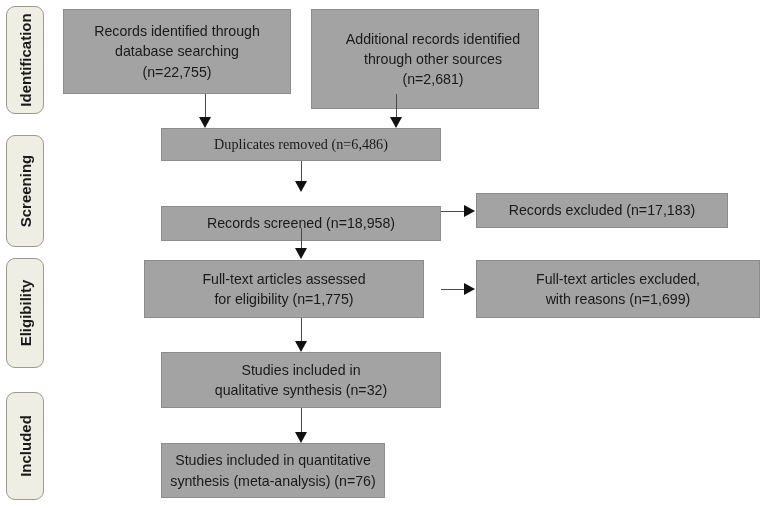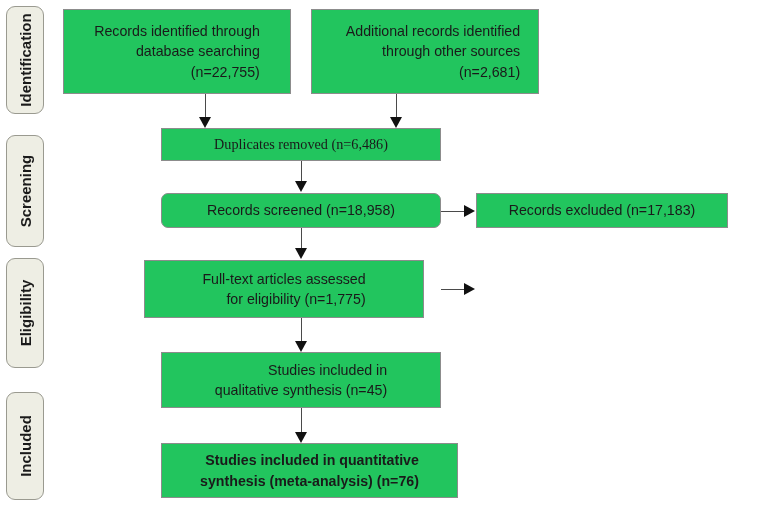--- a/index.html
+++ b/index.html
@@ -34,27 +34,27 @@
     white-space: nowrap;
     font-size: 15px;
     font-weight: bold;
     color: #1a1a1a;
     letter-spacing: 0px;
   }
 
   
   .flow-box {
     position: absolute;
-    background: #22c55e;
+    background: #a3a3a3;
     border: 1px solid #8c8c8c;
     box-sizing: border-box;
     display: flex;
     align-items: center;
     justify-content: center;
-    text-align: right;
+    text-align: center;
     padding: 2px 6px;
   }
   .flow-box .box-text {
     font-size: 14.2px;
     line-height: 1.42;
     color: #1a1a1a;
     white-space: pre-line;
   }
 
   
@@ -105,40 +105,40 @@
   <div class="stage-label" style="left:6px; top:392px; width:38px; height:108px;">
     <span class="stage-text">Included</span>
   </div>
 
   <div class="flow-box" style="left:63px; top:9px; width:228px; height:85px;">
     <span class="box-text">Records identified through
 database searching
 (n=22,755)</span>
   </div>
 
-  <div class="flow-box" style="left:311px; top:9px; width:228px; height:85px;padding-left:22px;">
+  <div class="flow-box" style="left:311px; top:9px; width:228px; height:100px;padding-left:22px;">
     <span class="box-text">Additional records identified
 through other sources
 (n=2,681)</span>
   </div>
 
   <div class="v-line" style="left:205px; top:94px; height:24px;"></div>
   <div class="arrow-down" style="left:199px; top:117px;"></div>
 
   <div class="v-line" style="left:396px; top:94px; height:24px;"></div>
   <div class="arrow-down" style="left:390px; top:117px;"></div>
 
   <div class="flow-box" style="left:161px; top:128px; width:280px; height:33px;font-family:Liberation Serif, serif;">
     <span class="box-text">Duplicates removed (n=6,486)</span>
   </div>
 
   <div class="v-line" style="left:301px; top:161px; height:21px;"></div>
   <div class="arrow-down" style="left:295px; top:181px;"></div>
 
-  <div class="flow-box" style="left:161px; top:193px; width:280px; height:35px;border-radius:7px;">
+  <div class="flow-box" style="left:161px; top:206px; width:280px; height:35px;">
     <span class="box-text">Records screened (n=18,958)</span>
   </div>
 
   <div class="h-line" style="left:441px; top:211px; width:24px;"></div>
   <div class="arrow-right" style="left:464px; top:205px;"></div>
 
   <div class="flow-box" style="left:476px; top:193px; width:252px; height:35px;">
     <span class="box-text">Records excluded (n=17,183)</span>
   </div>
 
@@ -146,30 +146,34 @@
   <div class="arrow-down" style="left:295px; top:248px;"></div>
 
   <div class="flow-box" style="left:144px; top:260px; width:280px; height:58px;">
     <span class="box-text">Full-text articles assessed
 for eligibility (n=1,775)</span>
   </div>
 
   <div class="h-line" style="left:441px; top:289px; width:24px;"></div>
   <div class="arrow-right" style="left:464px; top:283px;"></div>
 
+  <div class="flow-box" style="left:476px; top:260px; width:284px; height:58px;">
+    <span class="box-text">Full-text articles excluded,
+with reasons (n=1,699)</span>
+  </div>
 
   <div class="v-line" style="left:301px; top:318px; height:25px;"></div>
   <div class="arrow-down" style="left:295px; top:341px;"></div>
 
   <div class="flow-box" style="left:161px; top:352px; width:280px; height:56px;">
     <span class="box-text">Studies included in
-qualitative synthesis (n=45)</span>
+qualitative synthesis (n=32)</span>
   </div>
 
   <div class="v-line" style="left:301px; top:408px; height:27px;"></div>
   <div class="arrow-down" style="left:295px; top:432px;"></div>
 
-  <div class="flow-box" style="left:161px; top:443px; width:297px; height:55px;font-weight:bold;">
+  <div class="flow-box" style="left:161px; top:443px; width:224px; height:55px;">
     <span class="box-text">Studies included in quantitative
 synthesis (meta-analysis) (n=76)</span>
   </div>
 
 </div>
 
 </body></html>

